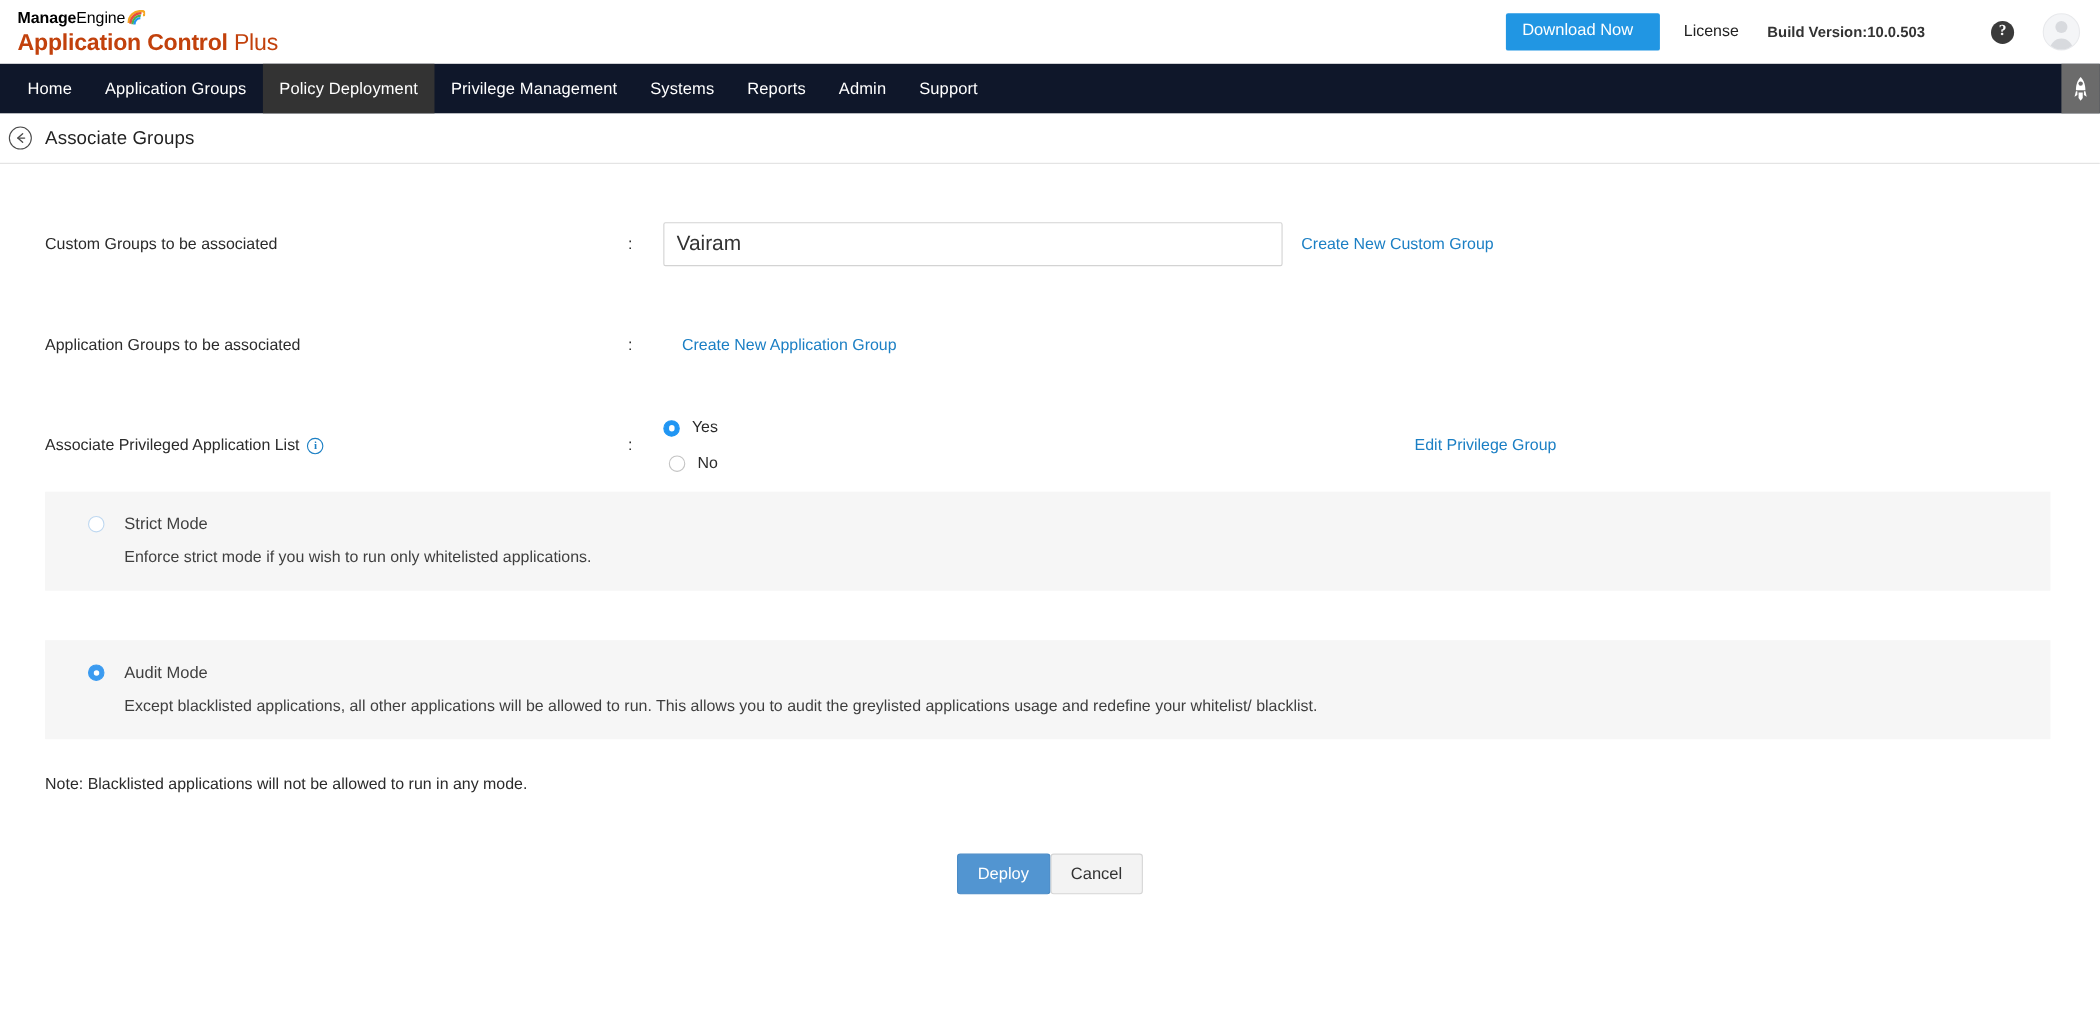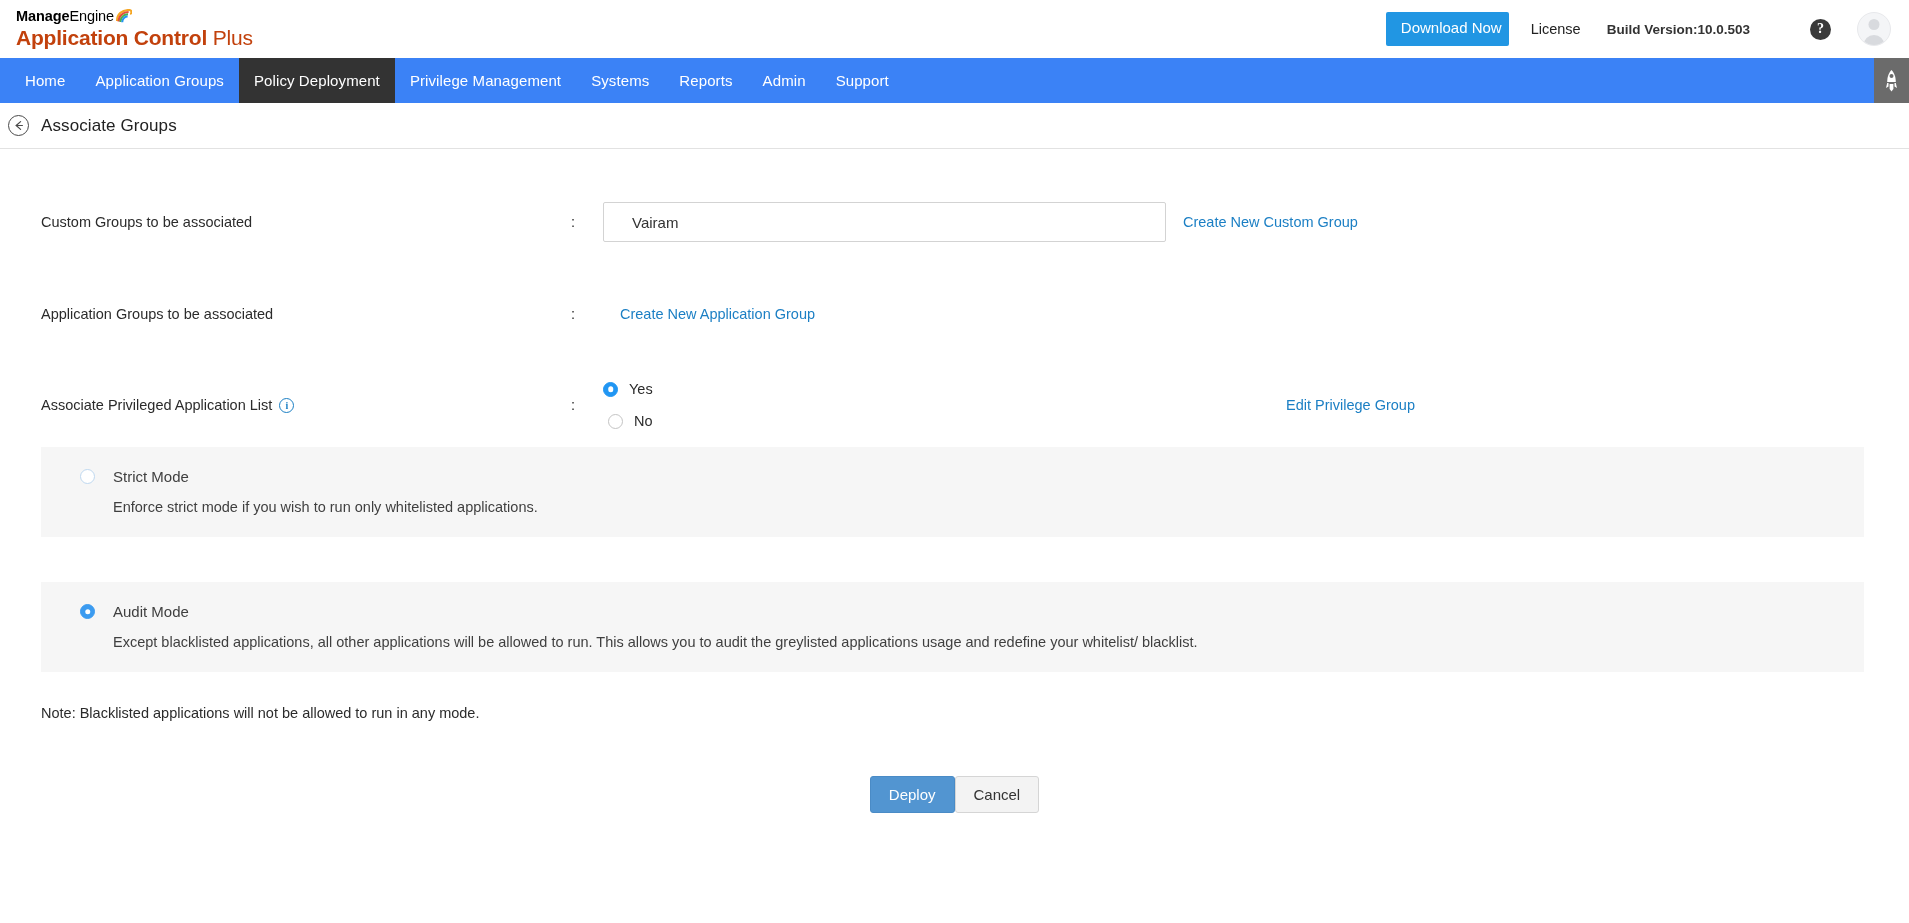--- a/index.html
+++ b/index.html
@@ -55,21 +55,21 @@
     align-items: center;
     gap: 0;
     padding-right: 18px;
   }
   .download-btn {
     background: #2196e3;
     color: #ffffff;
     border: none;
     font-size: 15px;
     font-family: "Liberation Sans", sans-serif;
-    padding: 8px 7px 9px 15px;
+    padding: 8px 24px 9px 15px;
     border-radius: 2px;
     cursor: pointer;
     line-height: 1.1;
     margin-right: 22px;
   }
   .license-link {
     font-size: 14.5px;
     color: #222222;
     cursor: pointer;
     margin-right: 26px;
@@ -119,21 +119,21 @@
     bottom: -5px; left: 50%;
     transform: translateX(-50%);
     width: 21px; height: 15px;
     border-radius: 50% 50% 0 0 / 70% 70% 0 0;
     background: #d8dade;
   }
 
   
   .navbar {
     height: 45px;
-    background: #3b82f6;
+    background: #0f172a;
     display: flex;
     align-items: stretch;
     position: relative;
   }
   .nav-items { display: flex; align-items: stretch; padding-left: 10px; }
   .nav-item {
     display: flex;
     align-items: center;
     padding: 0 15px;
     color: #ffffff;
@@ -215,22 +215,22 @@
     font-family: "Liberation Serif", serif;
     cursor: pointer;
     flex: none;
   }
 
   .text-input {
     width: 563px;
     height: 40px;
     border: 1px solid #d3d3d3;
     border-radius: 2px;
-    padding: 0 28px;
-    font-size: 15px;
+    padding: 0 11px;
+    font-size: 19px;
     color: #333333;
     font-family: "Liberation Sans", sans-serif;
     background: #ffffff;
     outline: none;
   }
 
   .multiselect {
     width: 563px;
     height: 46px;
     border: 1px solid #d3d3d3;

